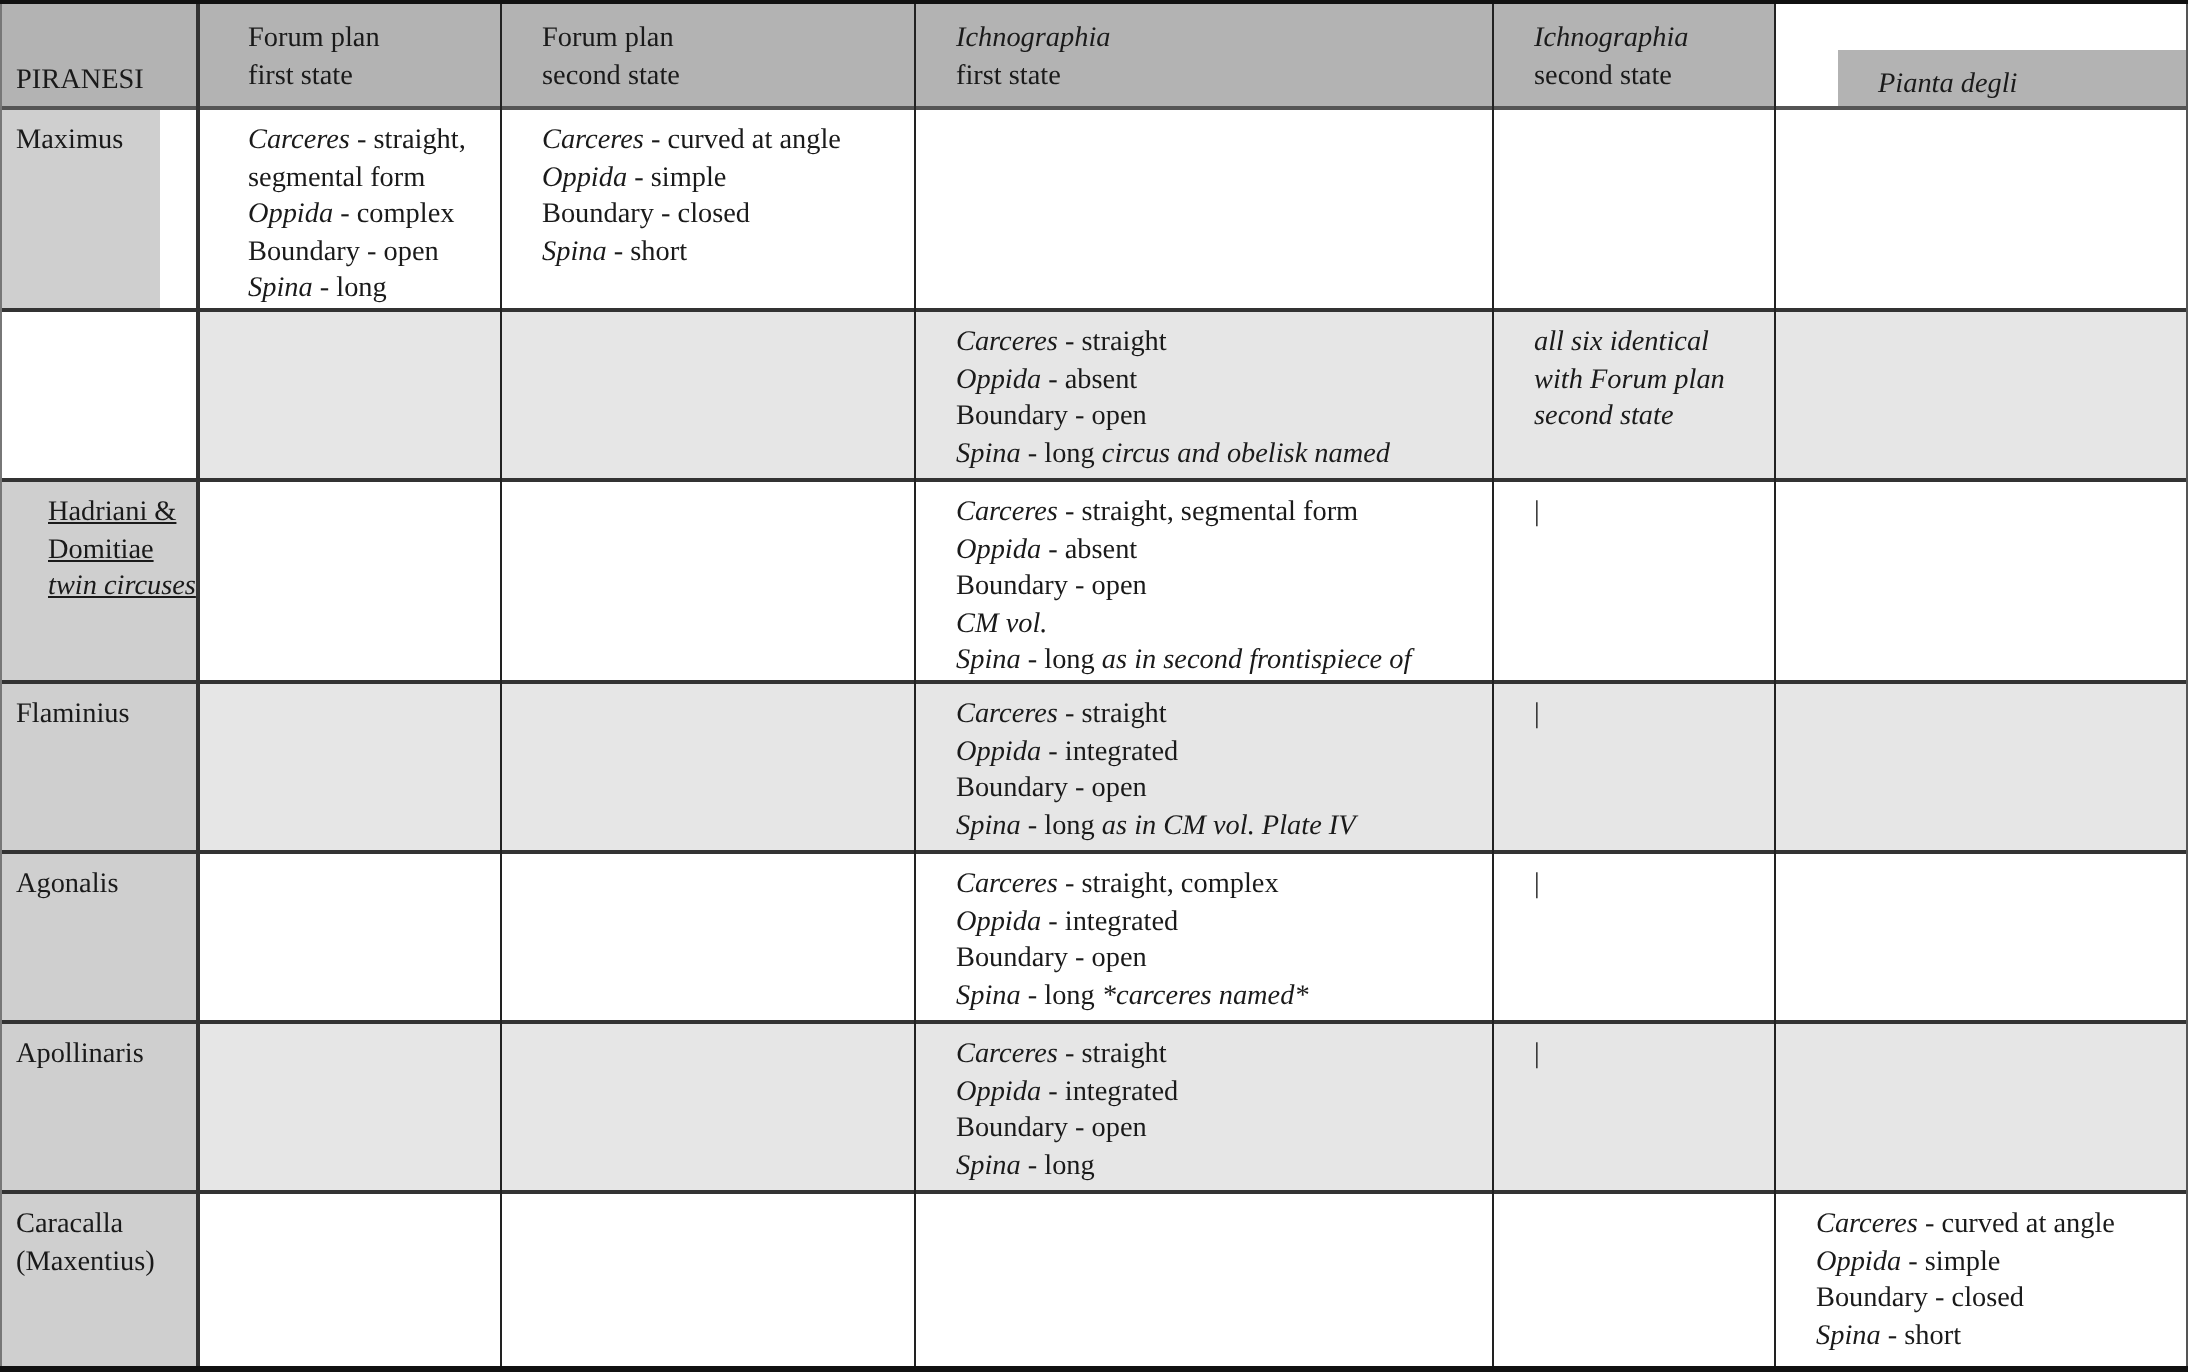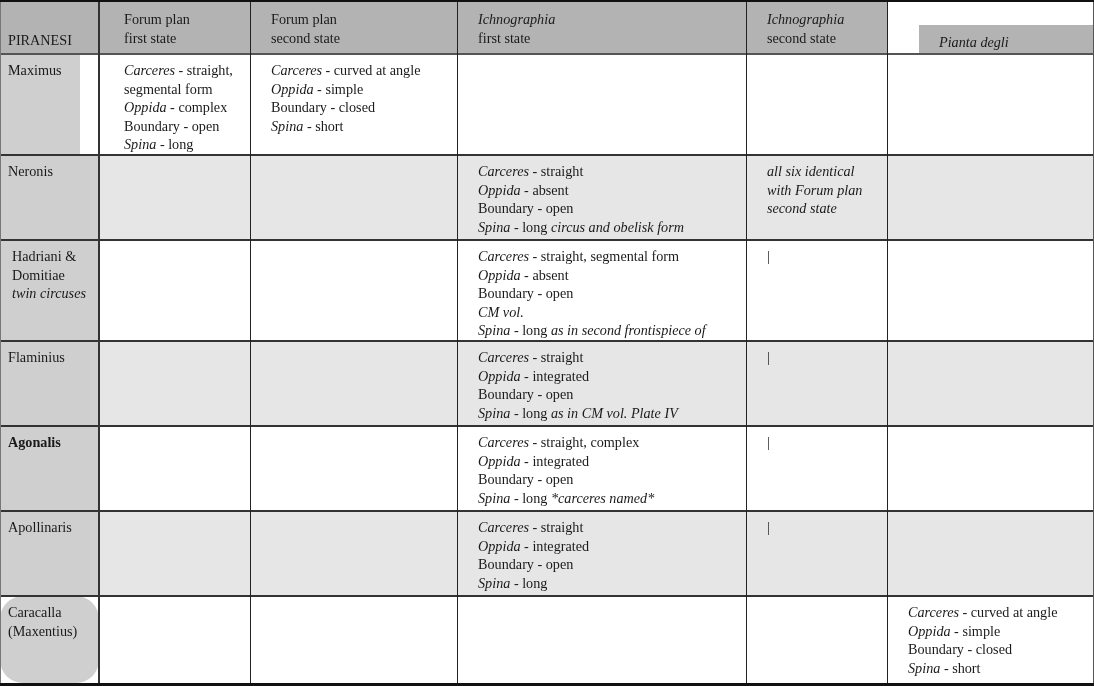--- a/index.html
+++ b/index.html
@@ -65,42 +65,39 @@
         <div class="txt" style="left: 20px; top: 7px;"></div>
       </div>
       <div class="cell plain" style="left: 747px; width: 141px;">
         <div class="txt" style="left: 20px; top: 7px;"></div>
       </div>
       <div class="cell plain" style="left: 888px; width: 206px;">
         <div class="txt" style="left: 20px; top: 7px;"></div>
       </div>
     </div>
     <div class="row" style="top: 155px; height: 85px;">
-      <div class="cell stub" style="left: 0px; width: 99px;">
-        <div class="txt" style="left: 8px; top: 7px;"><span class="line"><span>Neronis</span></span></div>
-      </div>
       <div class="cell shade" style="left: 99px; width: 152px;">
         <div class="txt" style="left: 25px; top: 7px;"></div>
       </div>
       <div class="cell shade" style="left: 251px; width: 207px;">
         <div class="txt" style="left: 20px; top: 7px;"></div>
       </div>
       <div class="cell shade" style="left: 458px; width: 289px;">
-        <div class="txt" style="left: 20px; top: 7px;"><span class="line"><i>Carceres</i><span> - straight</span></span><span class="line"><i>Oppida</i><span> - absent</span></span><span class="line"><span>Boundary - open</span></span><span class="line"><i>Spina</i><span> - long </span><i>circus and obelisk form</i></span></div>
+        <div class="txt" style="left: 20px; top: 7px;"><span class="line"><i>Carceres</i><span> - straight</span></span><span class="line"><i>Oppida</i><span> - absent</span></span><span class="line"><span>Boundary - open</span></span><span class="line"><i>Spina</i><span> - long </span><i>circus and obelisk named</i></span></div>
       </div>
       <div class="cell shade" style="left: 747px; width: 141px;">
         <div class="txt" style="left: 20px; top: 7px;"><span class="line"><i>all six identical</i></span><span class="line"><i>with Forum plan</i></span><span class="line"><i>second state</i></span></div>
       </div>
       <div class="cell shade" style="left: 888px; width: 206px;">
         <div class="txt" style="left: 20px; top: 7px;"></div>
       </div>
     </div>
     <div class="row" style="top: 240px; height: 101px;">
       <div class="cell stub" style="left: 0px; width: 99px;">
-        <div class="txt" style="left: 12px; top: 7px;"><span class="line"><span>Hadriani &amp;</span></span><span class="line"><span>Domitiae</span></span><span class="line"><i>twin circuses</i></span></div>
+        <div class="txt" style="left: 24px; top: 7px; text-decoration: underline;"><span class="line"><span>Hadriani &amp;</span></span><span class="line"><span>Domitiae</span></span><span class="line"><i>twin circuses</i></span></div>
       </div>
       <div class="cell plain" style="left: 99px; width: 152px;">
         <div class="txt" style="left: 25px; top: 7px;"></div>
       </div>
       <div class="cell plain" style="left: 251px; width: 207px;">
         <div class="txt" style="left: 20px; top: 7px;"></div>
       </div>
       <div class="cell plain" style="left: 458px; width: 289px;">
         <div class="txt" style="left: 20px; top: 7px;"><span class="line"><i>Carceres</i><span> - straight, segmental form</span></span><span class="line"><i>Oppida</i><span> - absent</span></span><span class="line"><span>Boundary - open</span></span><span class="line"><i>CM vol.</i></span><span class="line"><i>Spina</i><span> - long </span><i>as in second frontispiece of</i></span></div>
       </div>
@@ -126,21 +123,21 @@
       </div>
       <div class="cell shade" style="left: 747px; width: 141px;">
         <div class="txt" style="left: 20px; top: 7px;"><span class="line"><span>|</span></span></div>
       </div>
       <div class="cell shade" style="left: 888px; width: 206px;">
         <div class="txt" style="left: 20px; top: 7px;"></div>
       </div>
     </div>
     <div class="row" style="top: 426px; height: 85px;">
       <div class="cell stub" style="left: 0px; width: 99px;">
-        <div class="txt" style="left: 8px; top: 7px; font-weight: bold;"><span class="line"><span>Agonalis</span></span></div>
+        <div class="txt" style="left: 8px; top: 7px;"><span class="line"><span>Agonalis</span></span></div>
       </div>
       <div class="cell plain" style="left: 99px; width: 152px;">
         <div class="txt" style="left: 25px; top: 7px;"></div>
       </div>
       <div class="cell plain" style="left: 251px; width: 207px;">
         <div class="txt" style="left: 20px; top: 7px;"></div>
       </div>
       <div class="cell plain" style="left: 458px; width: 289px;">
         <div class="txt" style="left: 20px; top: 7px;"><span class="line"><i>Carceres</i><span> - straight, complex</span></span><span class="line"><i>Oppida</i><span> - integrated</span></span><span class="line"><span>Boundary - open</span></span><span class="line"><i>Spina</i><span> - long </span><i>*carceres named*</i></span></div>
       </div>
@@ -165,21 +162,21 @@
         <div class="txt" style="left: 20px; top: 7px;"><span class="line"><i>Carceres</i><span> - straight</span></span><span class="line"><i>Oppida</i><span> - integrated</span></span><span class="line"><span>Boundary - open</span></span><span class="line"><i>Spina</i><span> - long</span></span></div>
       </div>
       <div class="cell shade" style="left: 747px; width: 141px;">
         <div class="txt" style="left: 20px; top: 7px;"><span class="line"><span>|</span></span></div>
       </div>
       <div class="cell shade" style="left: 888px; width: 206px;">
         <div class="txt" style="left: 20px; top: 7px;"></div>
       </div>
     </div>
     <div class="row" style="top: 596px; height: 87px;">
-      <div class="cell stub" style="left: 0px; width: 99px; border-radius: 23px;">
+      <div class="cell stub" style="left: 0px; width: 99px;">
         <div class="txt" style="left: 8px; top: 7px;"><span class="line"><span>Caracalla</span></span><span class="line"><span>(Maxentius)</span></span></div>
       </div>
       <div class="cell plain" style="left: 99px; width: 152px;">
         <div class="txt" style="left: 25px; top: 7px;"></div>
       </div>
       <div class="cell plain" style="left: 251px; width: 207px;">
         <div class="txt" style="left: 20px; top: 7px;"></div>
       </div>
       <div class="cell plain" style="left: 458px; width: 289px;">
         <div class="txt" style="left: 20px; top: 7px;"></div>

